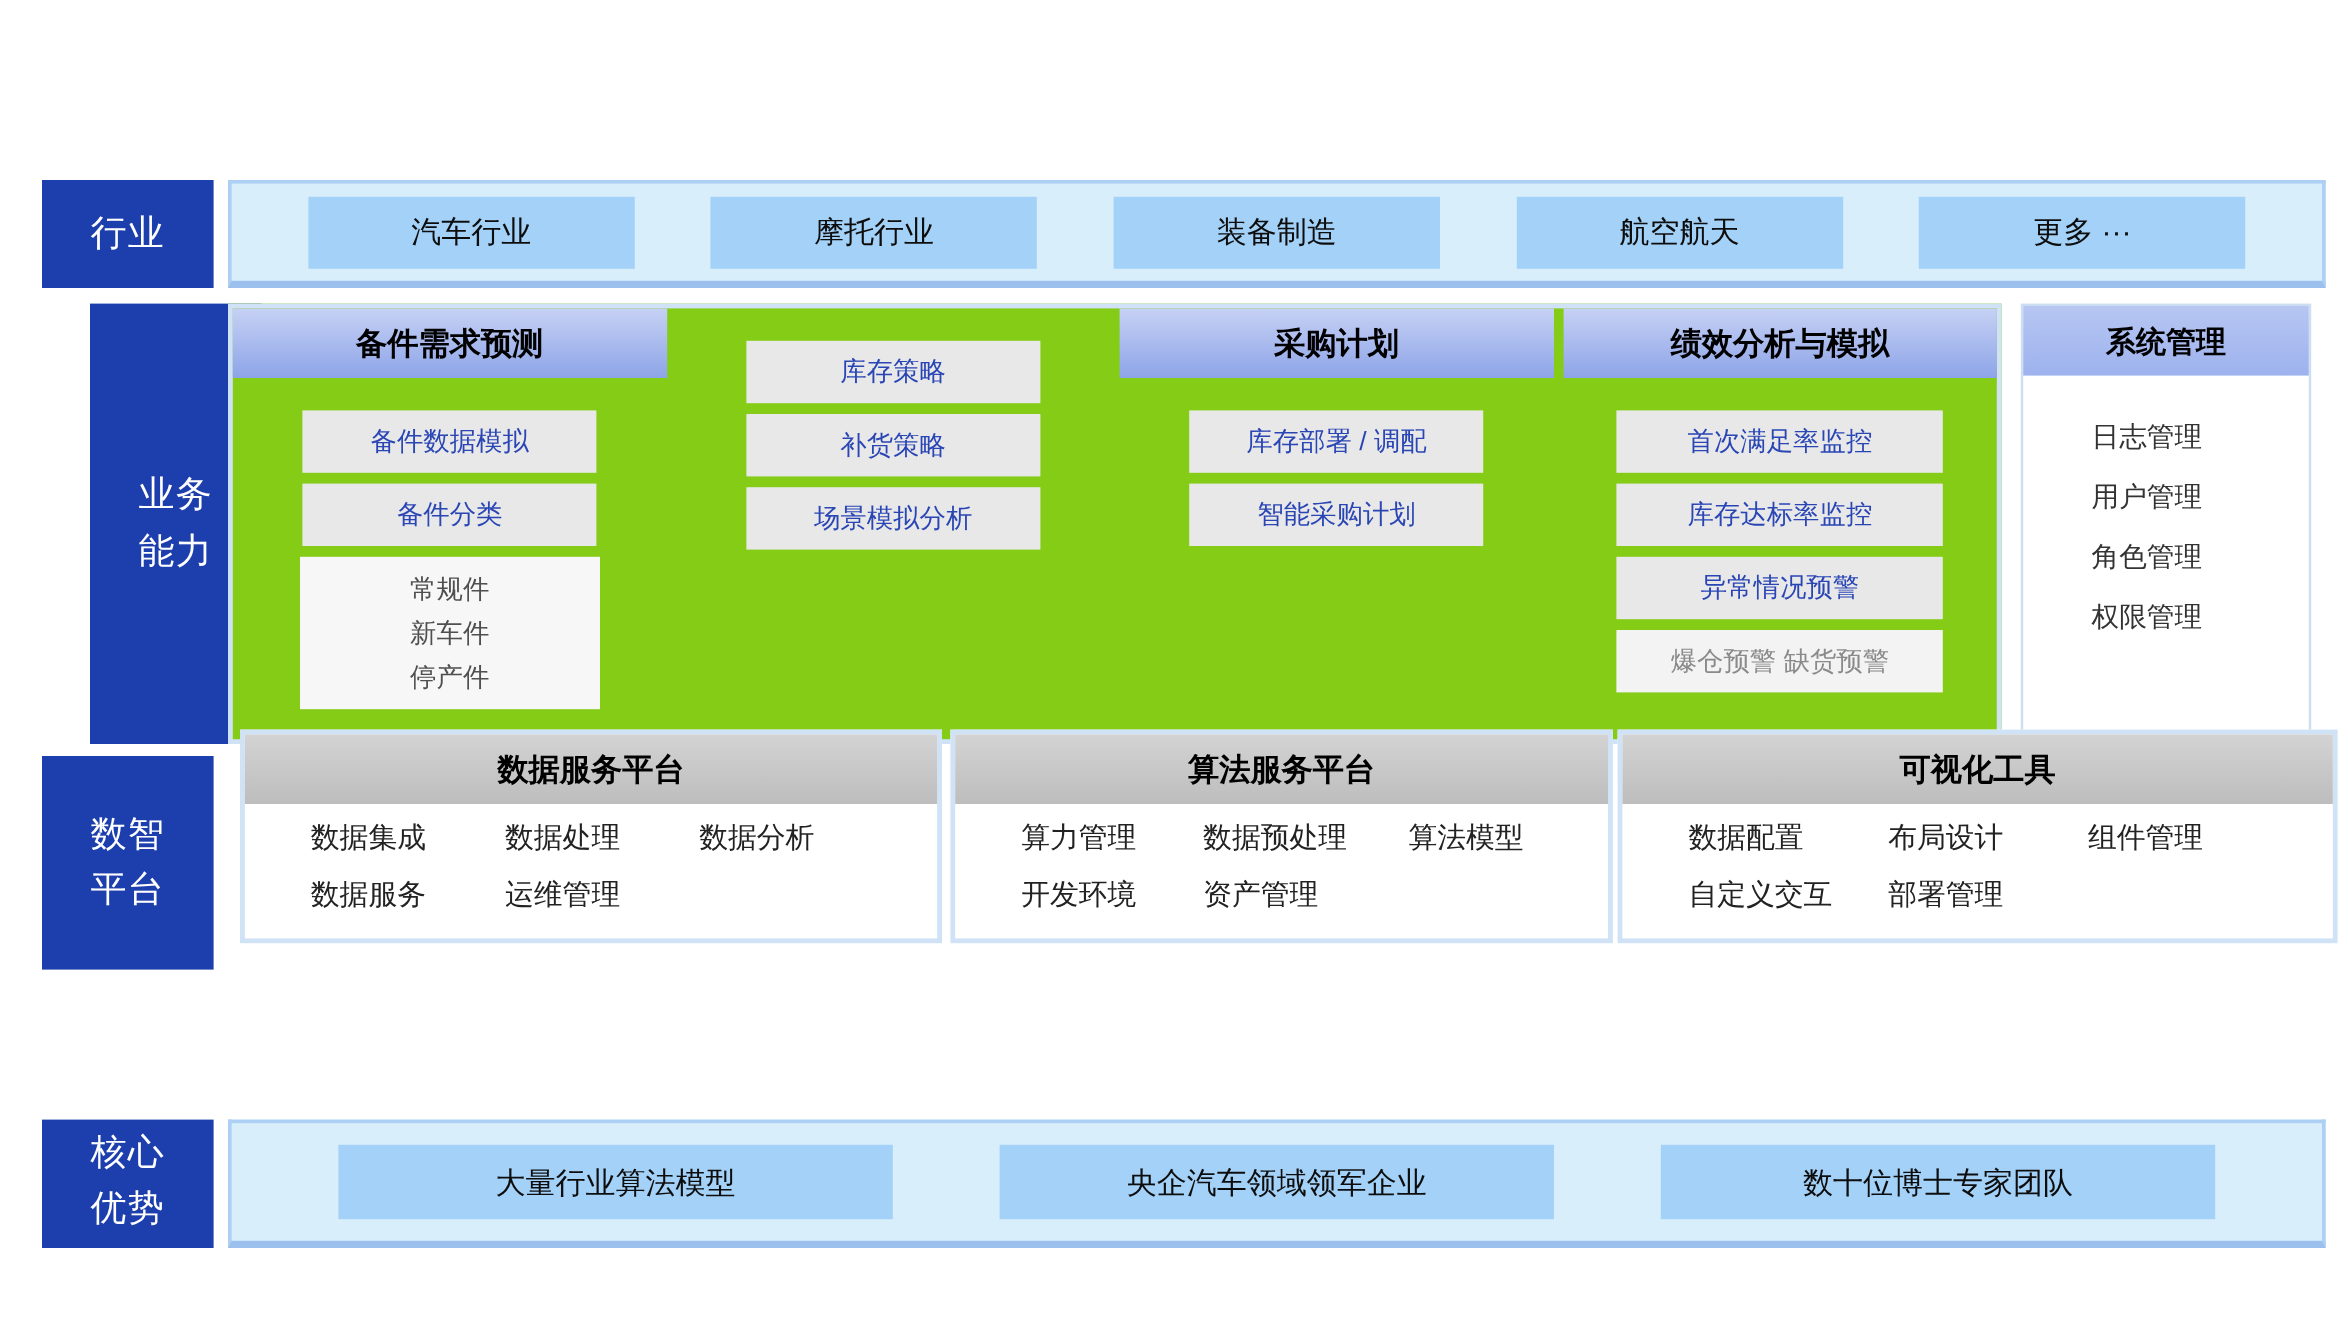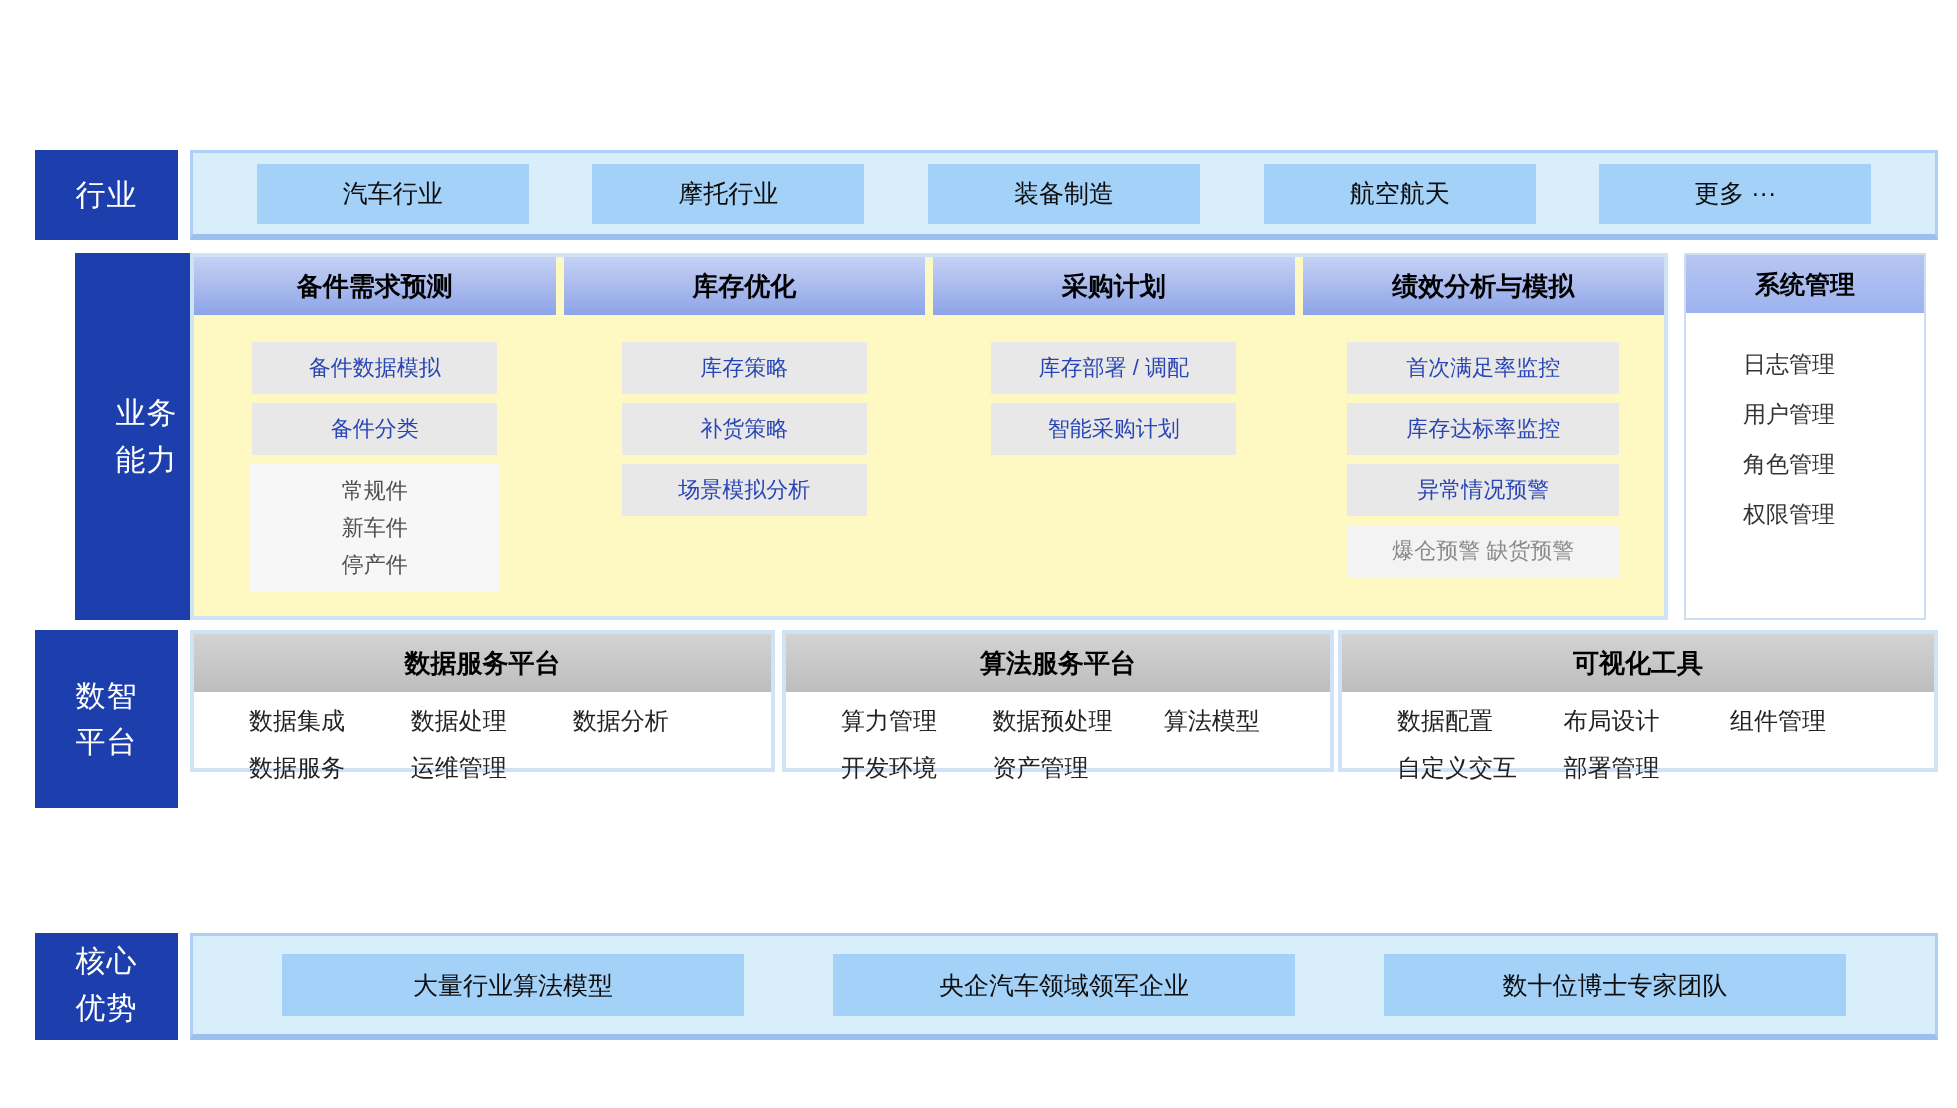--- a/index.html
+++ b/index.html
@@ -20,21 +20,21 @@
     display:flex;align-items:center;justify-content:space-evenly;
   }
   .pill-btn{
     background:#a3d1f7;color:#0d0d0d;display:flex;align-items:center;justify-content:center;
     font-size:25px;
   }
   .industry-btn{width:272px;height:60px;}
   .adv-btn{width:462px;height:62px;}
   
   .biz-wrap{
-    position:absolute;left:190px;top:253px;width:1478px;height:367px;background:#fef9c3;
+    position:absolute;left:190px;top:253px;width:1478px;height:367px;background:#84cc16;
     border:4px solid #cfe2f6;box-sizing:border-box;display:flex;gap:8px;
   }
   .biz-col{flex:1 1 0;display:flex;flex-direction:column;}
   .col-header{
     height:58px;flex:0 0 58px;display:flex;align-items:center;justify-content:center;
     font-size:26px;font-weight:bold;color:#000;
     background:linear-gradient(180deg,#c6d1f4 0%,#8da4e8 100%);
   }
   .chip{
     width:245px;height:52px;margin:0 auto 9px auto;background:#e8e8e8;
@@ -53,22 +53,22 @@
   }
   .sys-header{
     height:58px;display:flex;align-items:center;justify-content:center;
     font-size:25px;font-weight:bold;color:#000;
     background:linear-gradient(180deg,#b7c6f2 0%,#9db2ee 100%);
   }
   .sys-items{margin-top:26px;}
   .sys-item{height:50px;display:flex;align-items:center;padding-left:57px;font-size:23px;color:#333;}
   
   .plat-box{
-    position:absolute;top:630px;height:142px;background:#fff;
-    border:4px solid #cfe2f6;box-sizing:border-box;
+    position:absolute;top:608px;height:178px;background:#fff;
+    border:4px solid #cfe2f6;box-sizing:border-box;margin-left:10px;
   }
   .plat-header{
     height:58px;display:flex;align-items:center;justify-content:center;
     font-size:26px;font-weight:bold;color:#000;
     background:linear-gradient(180deg,#d3d3d3 0%,#bdbdbd 100%);
   }
   .plat-row{display:flex;padding-left:55px;margin-top:11px;}
   .plat-cell{width:31%;font-size:24px;color:#222;line-height:36px;text-align:left;}
 </style>
 </head>
@@ -107,21 +107,20 @@
       <div class="chip first">备件数据模拟</div>
       <div class="chip">备件分类</div>
       <div class="plain-box">
         <div class="plain-item">常规件</div>
         <div class="plain-item">新车件</div>
         <div class="plain-item">停产件</div>
       </div>
     </div>
 
     <div class="biz-col">
-      <div class="col-header">库存优化</div>
       <div class="chip first">库存策略</div>
       <div class="chip">补货策略</div>
       <div class="chip">场景模拟分析</div>
     </div>
 
     <div class="biz-col">
       <div class="col-header">采购计划</div>
       <div class="chip first">库存部署 / 调配</div>
       <div class="chip">智能采购计划</div>
     </div>

